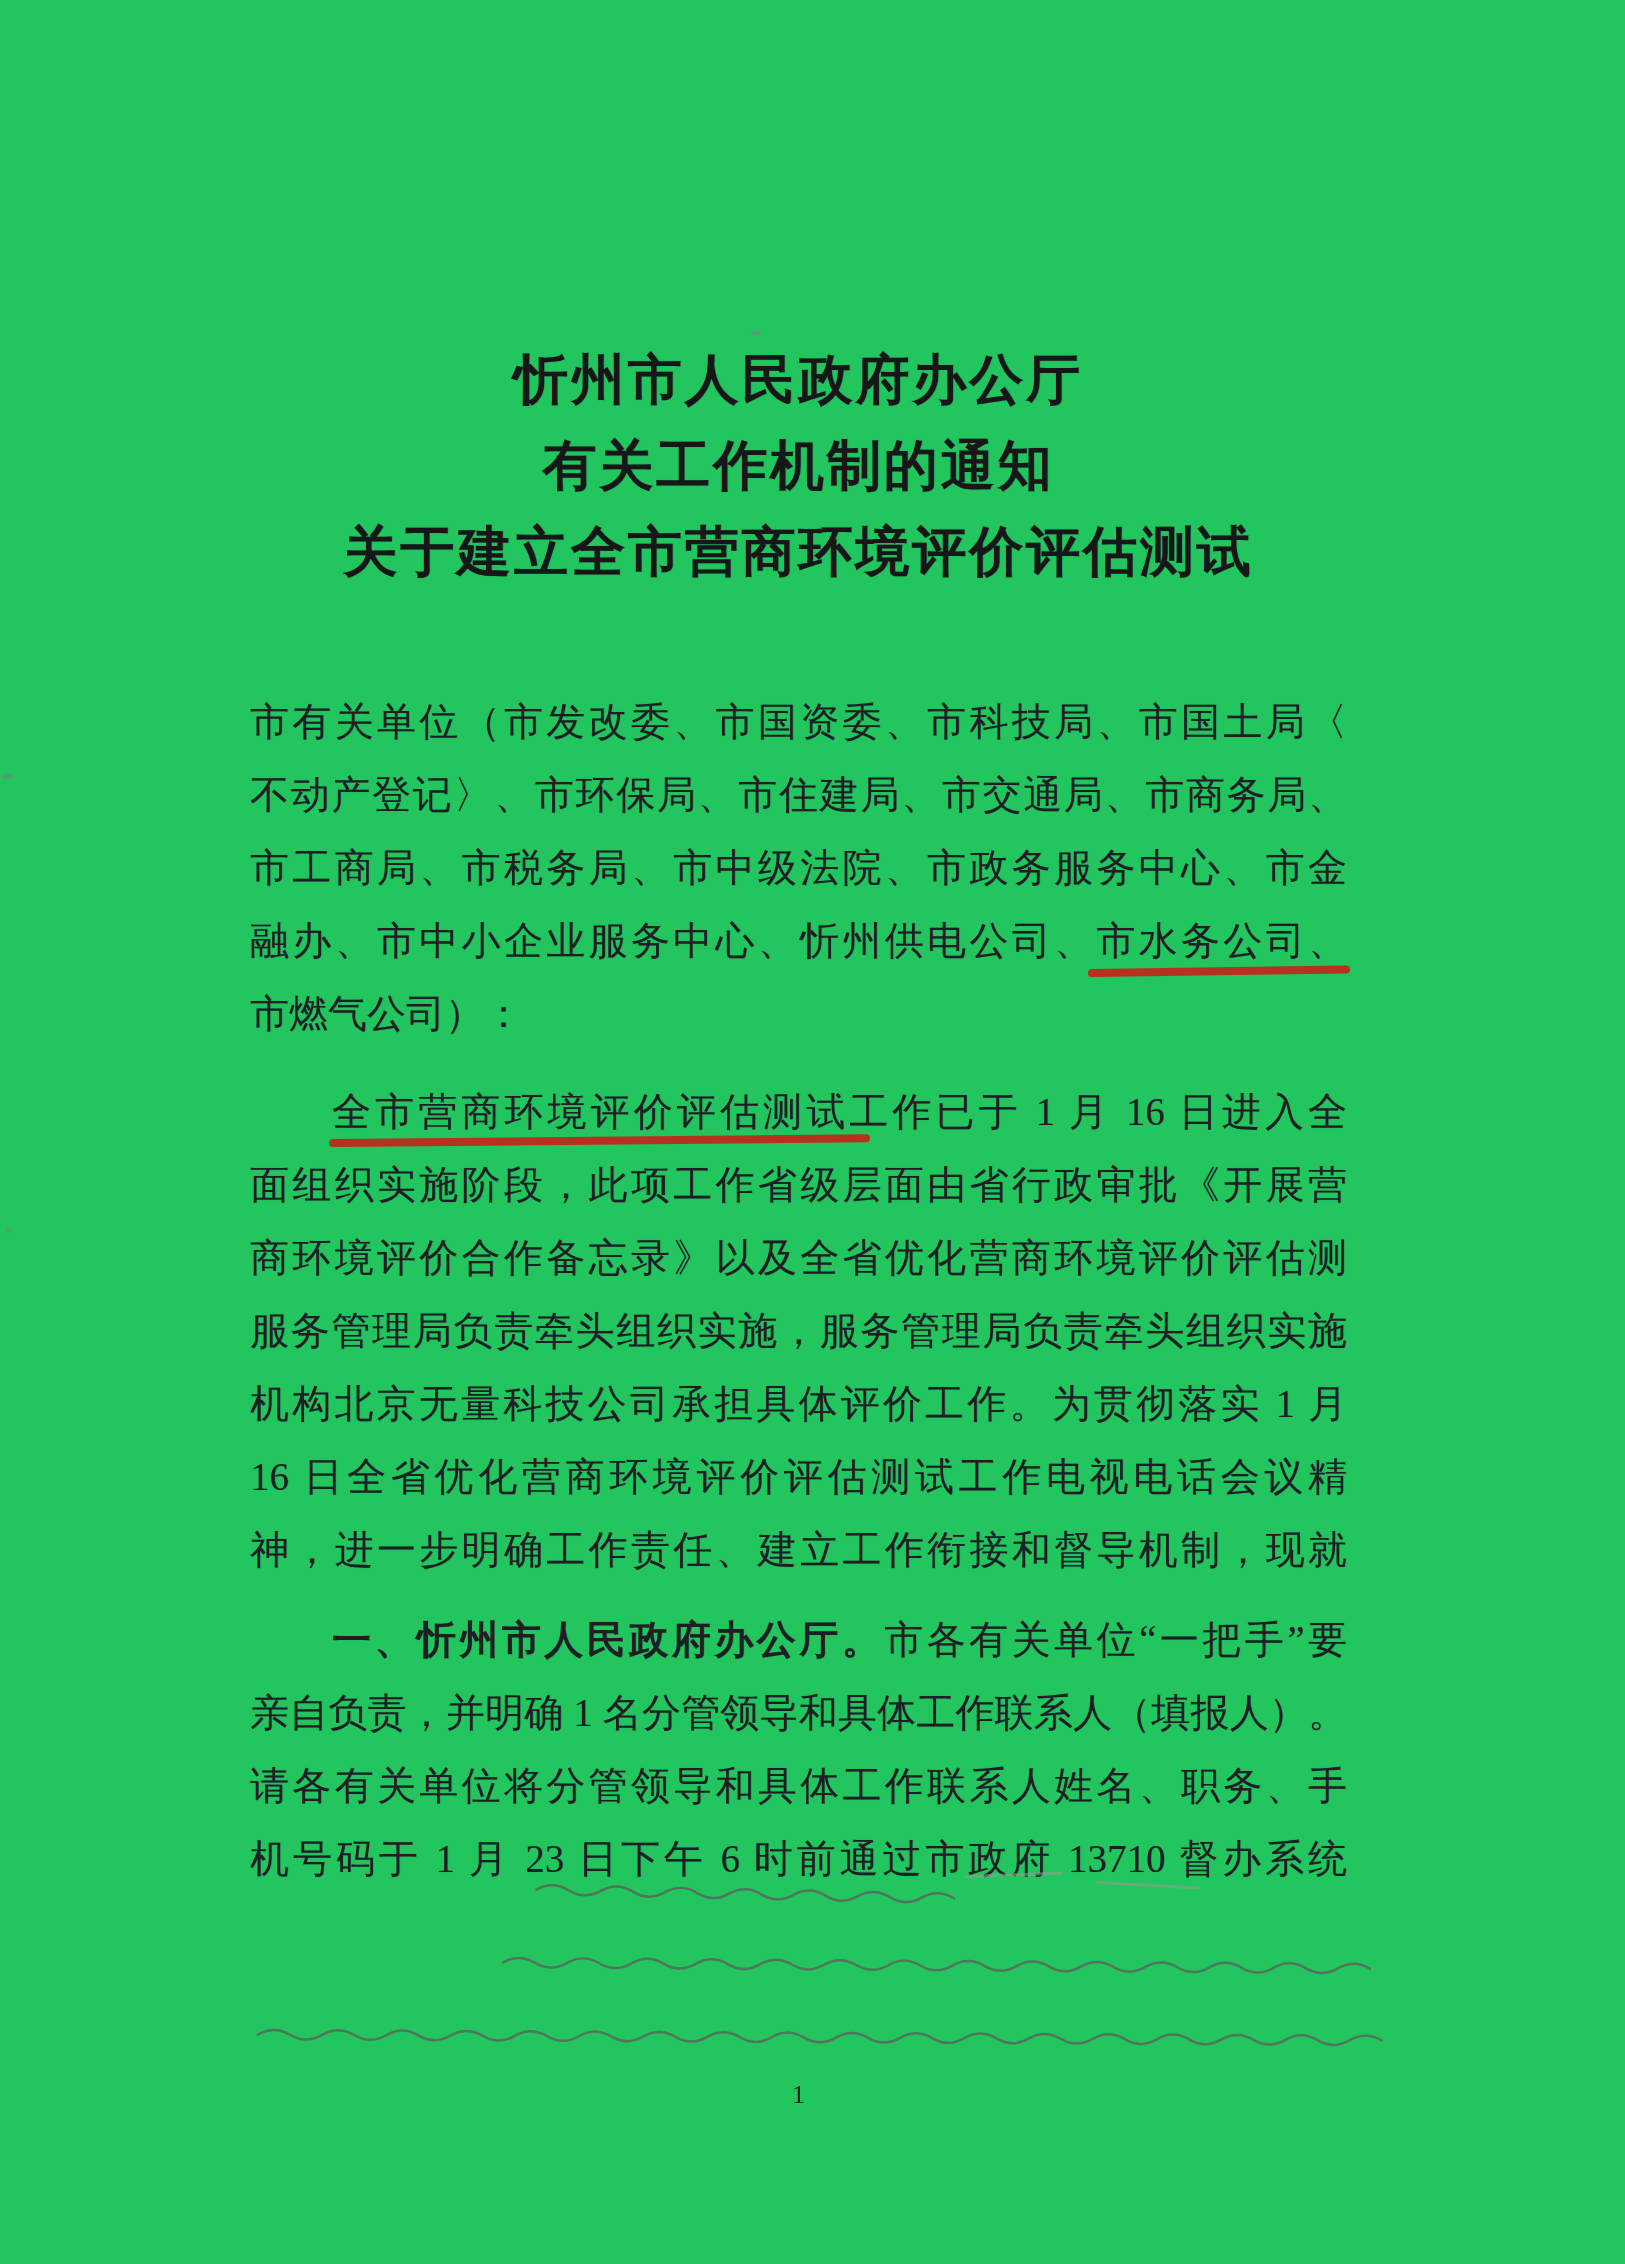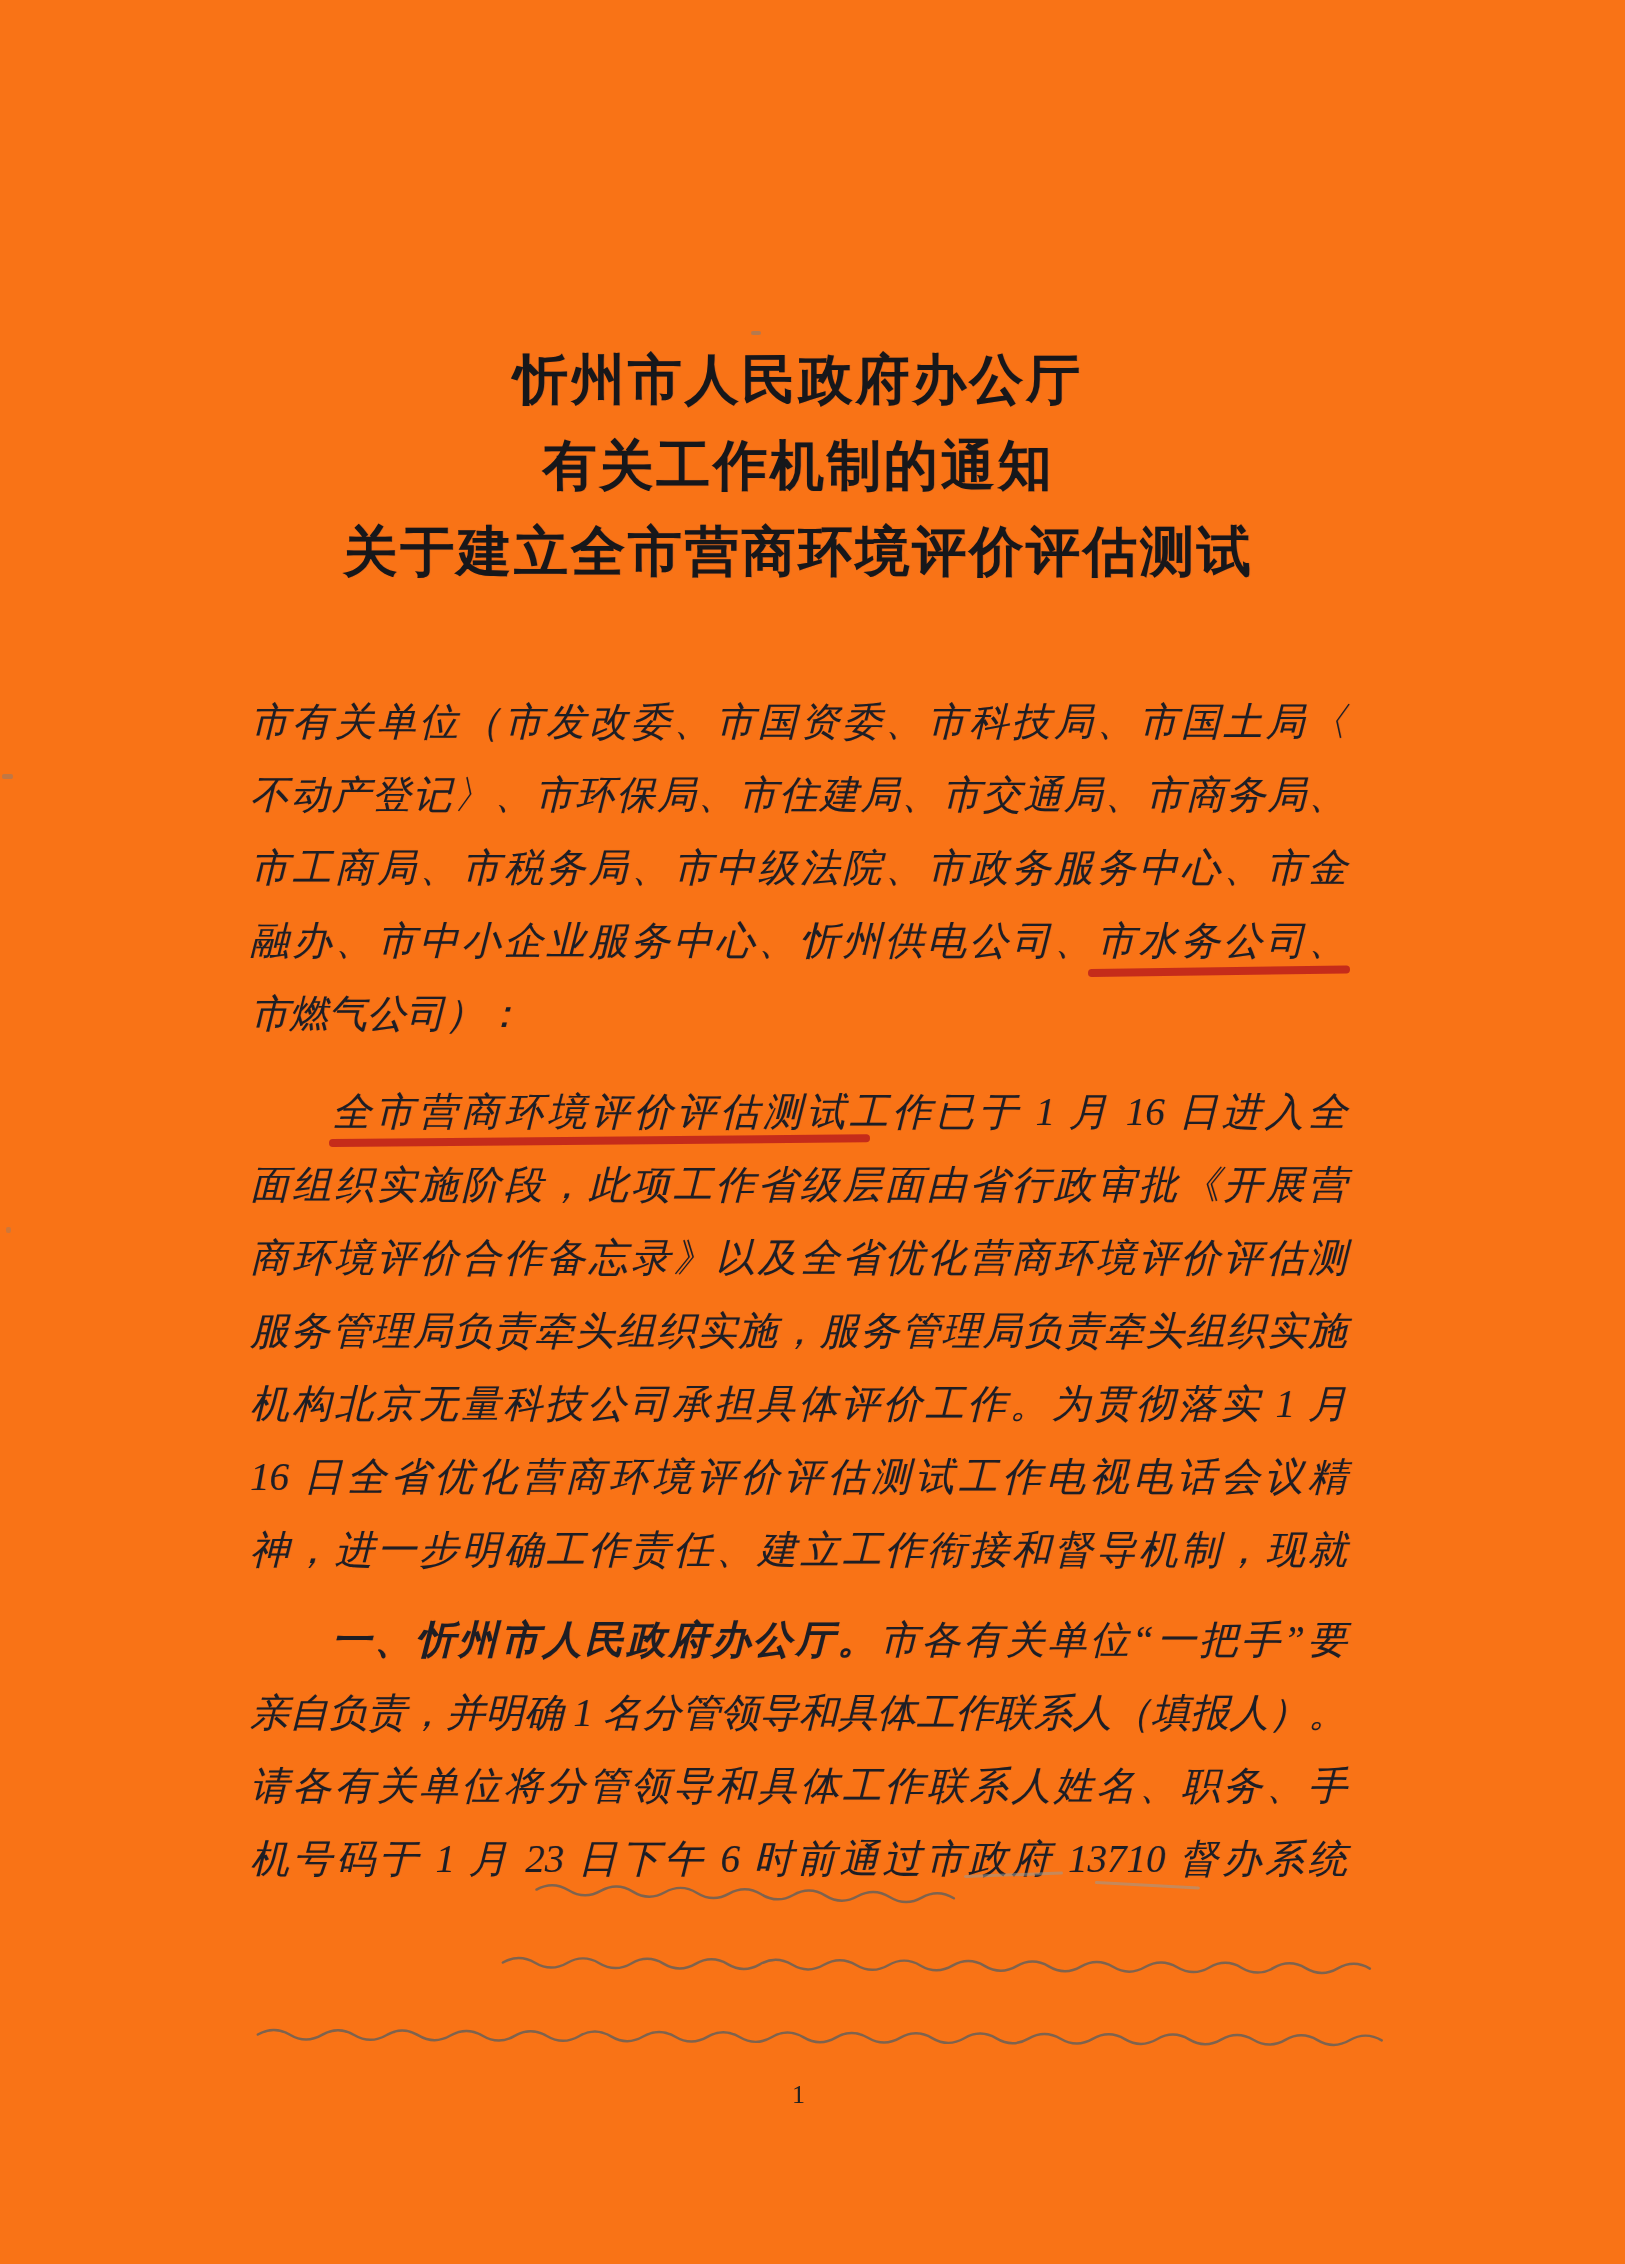--- a/index.html
+++ b/index.html
@@ -1,19 +1,19 @@
 <!DOCTYPE html>
 <html lang="zh"><head>
 <meta charset="utf-8">
 <style>
   html,body{margin:0;padding:0;background:#e8e8e8;}
   .page{
     position:relative;
     width:1625px;height:2265px;
-    background:#f97316;
+    background:#22c55e;
     overflow:hidden;
     font-family:"Liberation Serif","DejaVu Serif",serif;
   }
   .title-block{
     position:absolute;
     left:250px;top:336px;width:1097px;
     text-align:center;
     font-family:"Liberation Sans","DejaVu Sans",sans-serif;
     font-weight:bold;
     font-size:54px;
@@ -23,21 +23,21 @@
     text-shadow:0.5px 0 0.8px rgba(25,25,70,.35);
   }
   .body-block{
     position:absolute;
     left:250px;top:685px;width:1097px;
     font-size:39px;
     line-height:73px;
     color:#1e1e24;
     text-shadow:0.4px 0 0.7px rgba(25,25,70,.32);
   }
-  .para{margin:0;font-style:italic;}
+  .para{margin:0;}
   .para + .para{margin-top:25px;}
   .para:nth-child(3){margin-top:17px;}
   .line{
     text-align:justify;
     text-align-last:justify;
     white-space:nowrap;
     height:73px;
   }
   .line.indent{padding-left:82px;}
   .line.para-end{text-align-last:left;}

